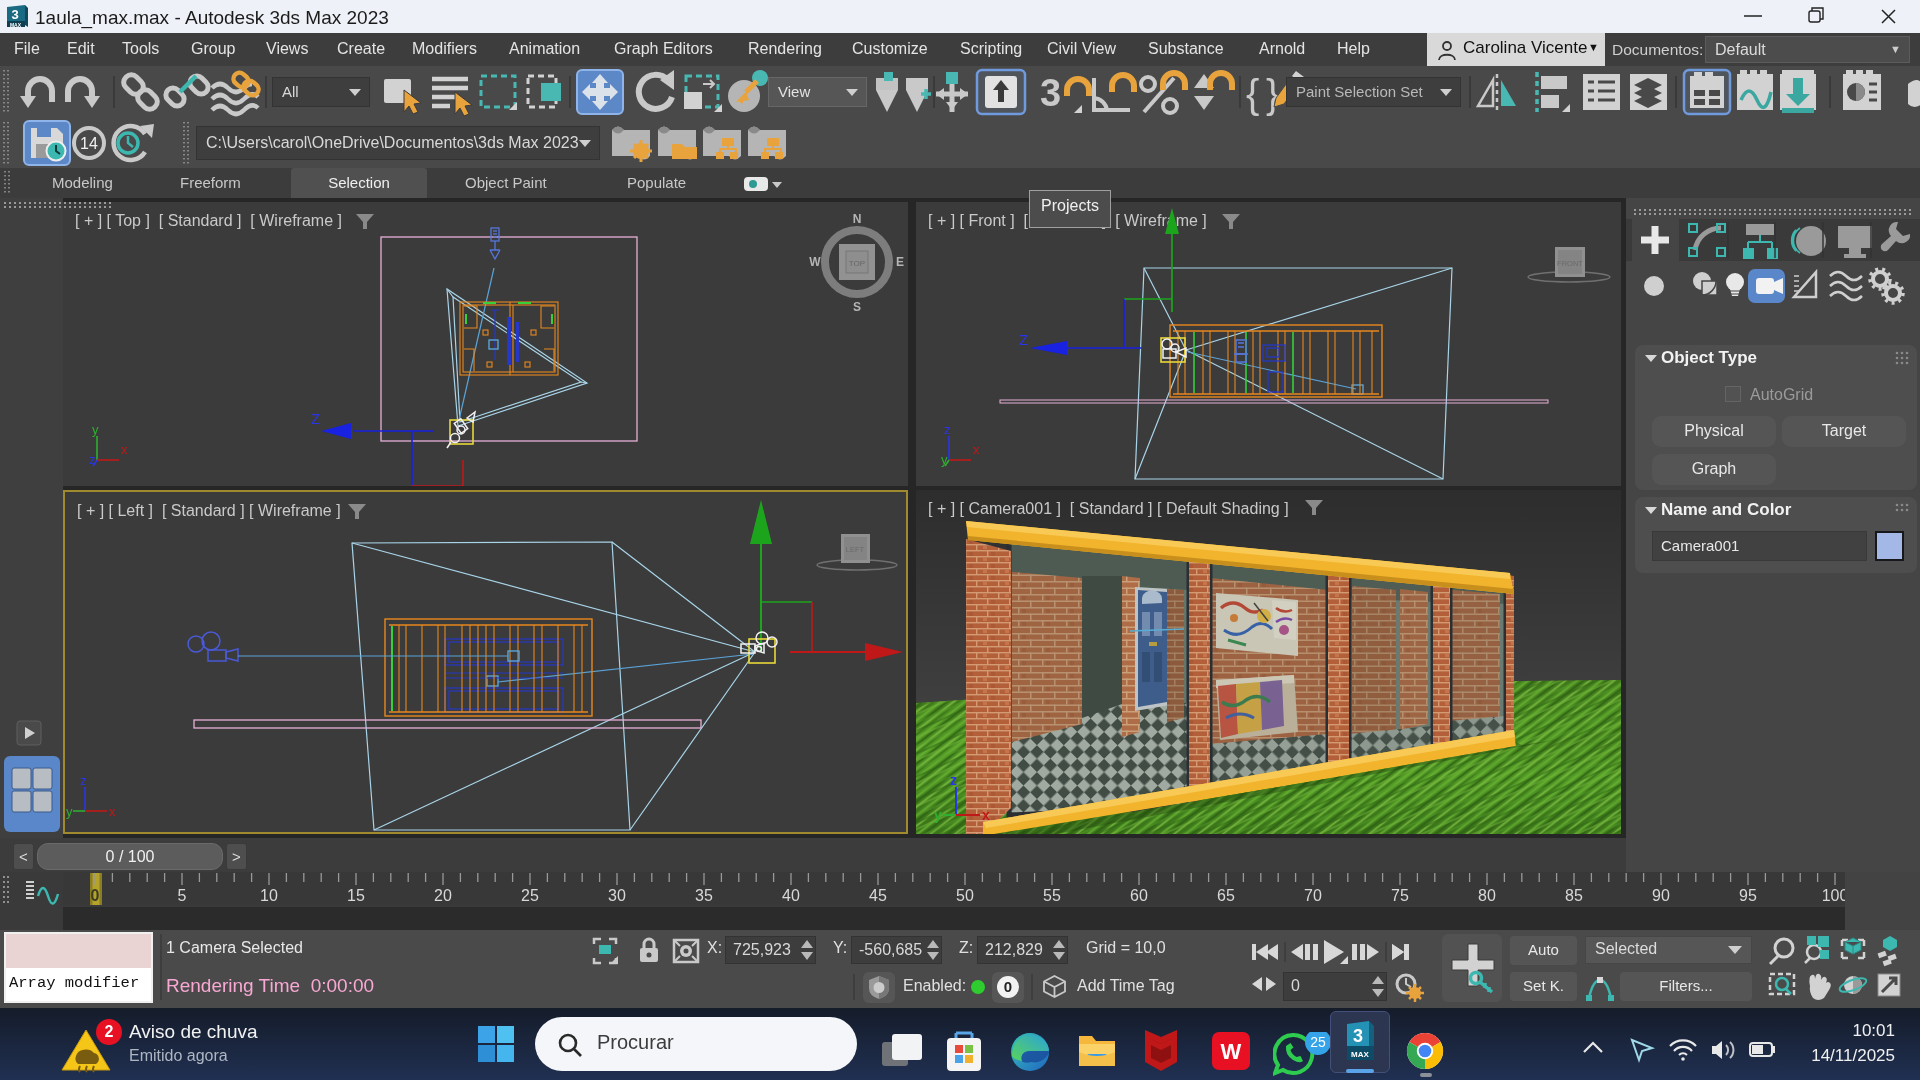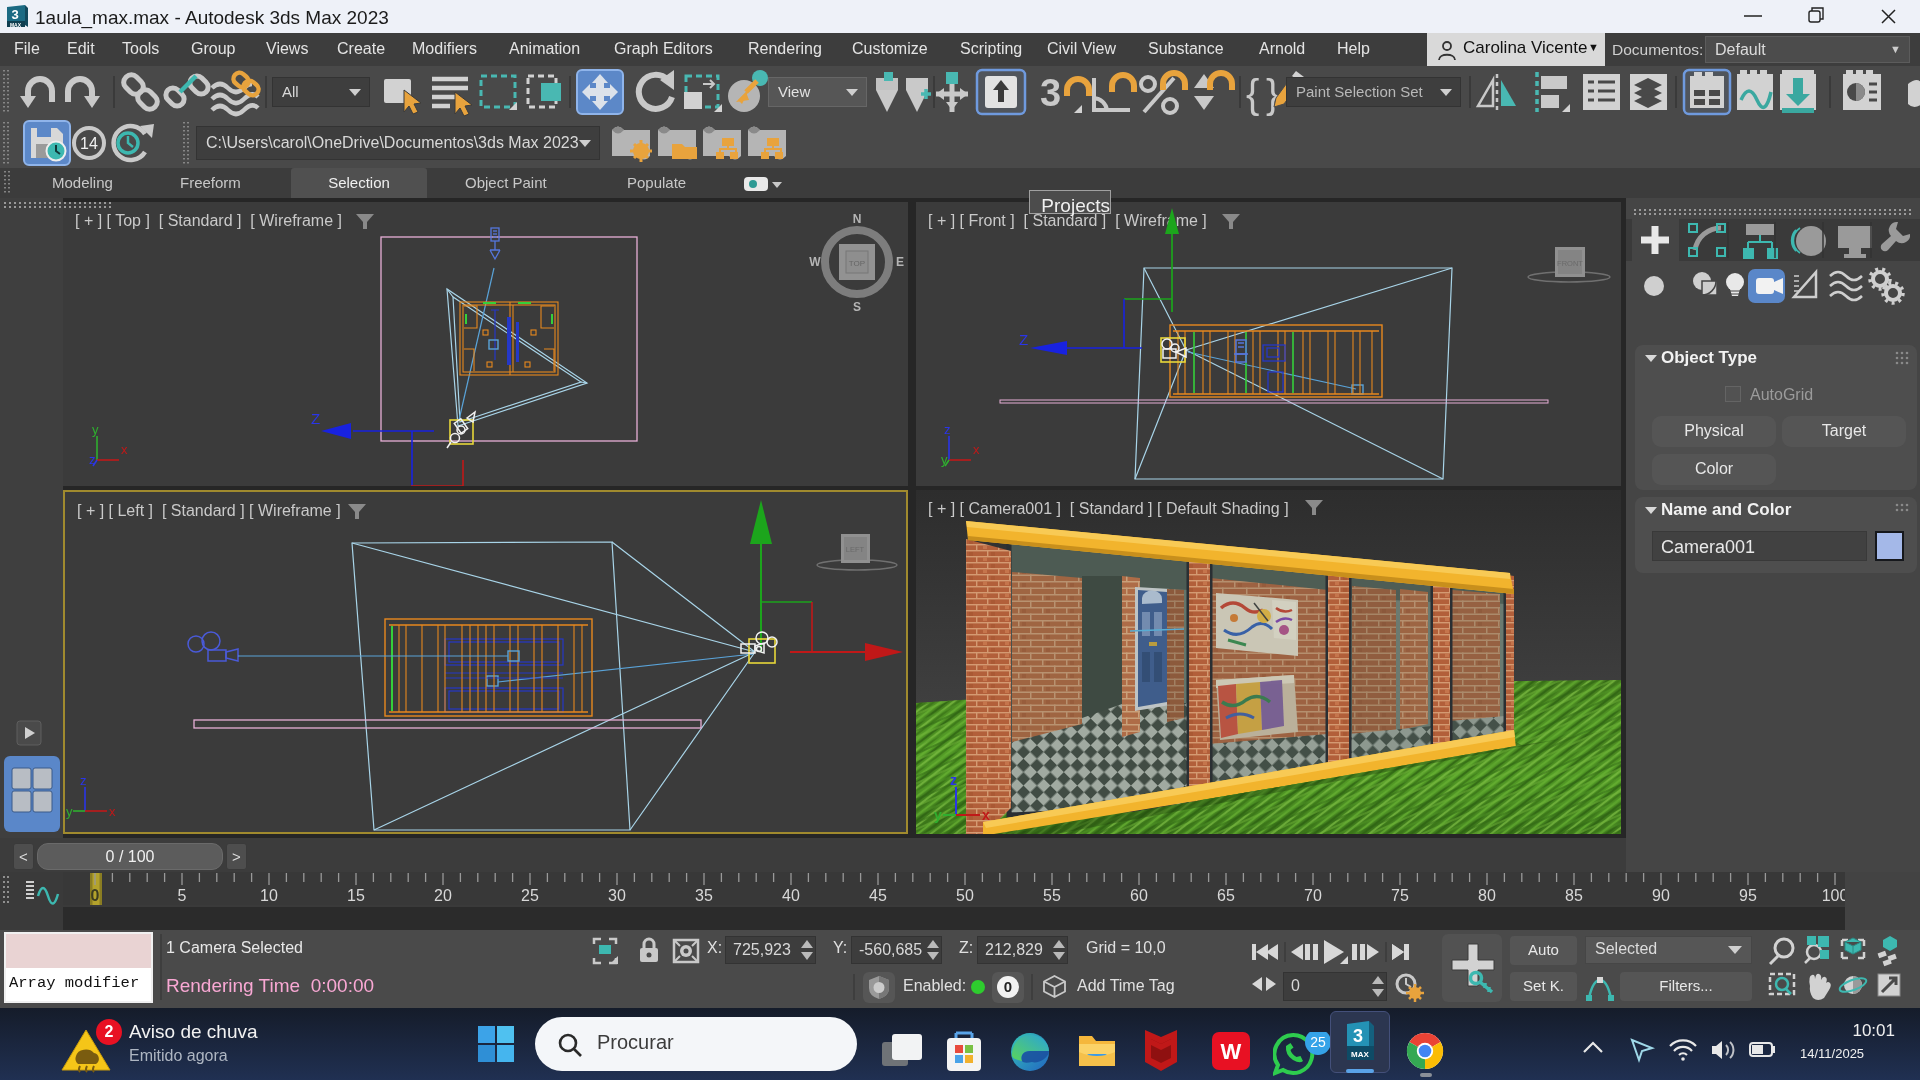--- a/index.html
+++ b/index.html
@@ -861,21 +861,21 @@
         <line x1="40" y1="325" x2="27" y2="325" stroke="#2fae2f" stroke-width="2"></line>
         <text x="18" y="330" fill="#2fae2f">y</text>
       </g>
     </svg>
     <div class="vplabel">[ + ] [ Camera001 ]  [ Standard ] [ Default Shading ]</div>
     <svg class="abs" style="left:388px;top:10px" width="20" height="18" viewBox="0 0 20 18">
       <polygon points="1,0 19,0 12,8 12,15 8,15 8,8" fill="#8a8a8a"></polygon>
     </svg>
   </div>
 
-  <div class="abs" style="left:1029px;top:190px;width:82px;height:24px;background:#4c4c4c;border:1px solid #a0a0a0;color:#f0f0f0;font-size:19px;text-align:right;line-height:30px;z-index:5">Projects</div>
+  <div class="abs" style="left:1029px;top:190px;width:82px;height:38px;background:#4c4c4c;border:1px solid #a0a0a0;color:#f0f0f0;font-size:16px;text-align:center;line-height:30px;z-index:5">Projects</div>
   <div class="abs" id="cmdpanel">
     <svg class="abs" style="left:0;top:0" width="294" height="160" viewBox="0 0 294 160">
       <g fill="none" stroke="#9a9a9a" stroke-width="1.8" stroke-dasharray="2,3">
         <line x1="8" y1="12" x2="288" y2="12"></line>
           <line x1="8" y1="16" x2="288" y2="16"></line>
       </g>
       <rect x="0" y="21" width="294" height="42" fill="#3a3a3a"></rect>
       <rect x="6" y="21" width="47" height="42" fill="#454545"></rect>
       <g stroke="#e8e8e8" stroke-width="7">
         <line x1="29" y1="28" x2="29" y2="56"></line>
@@ -970,37 +970,37 @@
             <circle cx="12" cy="7" r="1.3"></circle>
             <circle cx="2" cy="12" r="1.3"></circle>
             <circle cx="7" cy="12" r="1.3"></circle>
             <circle cx="12" cy="12" r="1.3"></circle>
           </g>
         </svg>
       <span class="abs" style="left:90px;top:41px;width:16px;height:16px;background:#525252;border:1px solid #646464"></span>
       <span class="abs" style="left:115px;top:41px;color:#9b9b9b;font-size:16px">AutoGrid</span>
       <div class="btn3d" style="left:17px;top:71px;width:124px;height:31px;line-height:30px;border-radius:9px;font-size:16px">Physical</div>
       <div class="btn3d" style="left:147px;top:71px;width:124px;height:31px;line-height:30px;border-radius:9px;font-size:16px">Target</div>
-      <div class="btn3d" style="left:17px;top:109px;width:124px;height:31px;line-height:30px;border-radius:9px;font-size:16px">Color</div>
+      <div class="btn3d" style="left:17px;top:109px;width:124px;height:31px;line-height:30px;border-radius:9px;font-size:16px">Graph</div>
     </div>
     <div class="abs" style="left:9px;top:299px;width:282px;height:76px;background:#4e4e4e;border-radius:8px">
       <span class="abs" style="left:10px;top:10px;width:0;height:0;border-left:6px solid transparent;border-right:6px solid transparent;border-top:7px solid #d8d8d8"></span>
       <span class="abs" style="left:26px;top:3px;color:#f2f2f2;font-size:17px;font-weight:bold">Name and Color</span>
       <svg class="abs" style="right:8px;top:6px" width="14" height="14">
           <g fill="#8a8a8a">
             <circle cx="2" cy="2" r="1.3"></circle>
             <circle cx="7" cy="2" r="1.3"></circle>
             <circle cx="12" cy="2" r="1.3"></circle>
             <circle cx="2" cy="7" r="1.3"></circle>
             <circle cx="7" cy="7" r="1.3"></circle>
             <circle cx="12" cy="7" r="1.3"></circle>
           </g>
         </svg>
       <div class="abs" style="left:17px;top:34px;width:215px;height:30px;background:#414141;border:1px solid #393939">
-        <span class="abs" style="left:8px;top:5px;color:#e8e8e8;font-size:18px">Camera001</span>
+        <span class="abs" style="left:8px;top:5px;color:#e8e8e8;font-size:15px">Camera001</span>
       </div>
       <div class="abs" style="left:240px;top:34px;width:29px;height:30px;background:#a4b8e8;border:2px solid #16181c"></div>
     </div>
   </div>
 
   <div class="abs" id="tlrow">
     <div class="abs" style="left:13px;top:5px;width:21px;height:27px;background:#4e4e4e;border:1px solid #3a3a3a;border-radius:3px;color:#ddd;text-align:center;line-height:25px;font-size:15px">&lt;</div>
     <div class="abs" style="left:37px;top:5px;width:186px;height:27px;background:#5c5c5c;border:1px solid #6a6a6a;border-radius:11px;color:#f0f0f0;text-align:center;line-height:25px;font-size:16px">0 / 100</div>
     <div class="abs" style="left:226px;top:5px;width:21px;height:27px;background:#4e4e4e;border:1px solid #3a3a3a;border-radius:3px;color:#ddd;text-align:center;line-height:25px;font-size:15px">&gt;</div>
   </div>
@@ -1451,15 +1451,15 @@
       <path d="M52 4 L72 12 L62 15 L59 24 Z" fill="none" stroke="#9fd8e8" stroke-width="2"></path>
       <path d="M94 15 a12 12 0 0 1 18 0 M90 10 a18 18 0 0 1 26 0 M99 19 a6 6 0 0 1 8 0 M103 23 l0 0" stroke="#e8e8e8" stroke-width="2.2" fill="none"></path>
       <circle cx="103" cy="23" r="1.8" fill="#e8e8e8"></circle>
       <path d="M132 10 h4 l6 -5 v18 l-6 -5 h-4 z" fill="#e8e8e8"></path>
       <path d="M146 9 a7 7 0 0 1 0 10 M150 6 a11 11 0 0 1 0 16" stroke="#e8e8e8" stroke-width="2" fill="none" opacity="0.8"></path>
       <rect x="170" y="7" width="22" height="13" rx="3" fill="none" stroke="#e8e8e8" stroke-width="2"></rect>
       <rect x="192" y="10" width="3" height="7" fill="#e8e8e8"></rect>
       <rect x="172" y="9" width="11" height="9" fill="#e8e8e8"></rect>
     </svg>
     <div class="abs" style="left:1800px;top:13px;width:95px;text-align:right;font-size:17px;color:#f0f0f0">10:01</div>
-    <div class="abs" style="left:1800px;top:38px;width:95px;font-size:13px;color:#f0f0f0">14/11/2025</div>
+    <div class="abs" style="left:1800px;top:38px;width:95px;text-align:right;font-size:17px;color:#f0f0f0">14/11/2025</div>
   </div>
 </div>
 
 </body></html>

